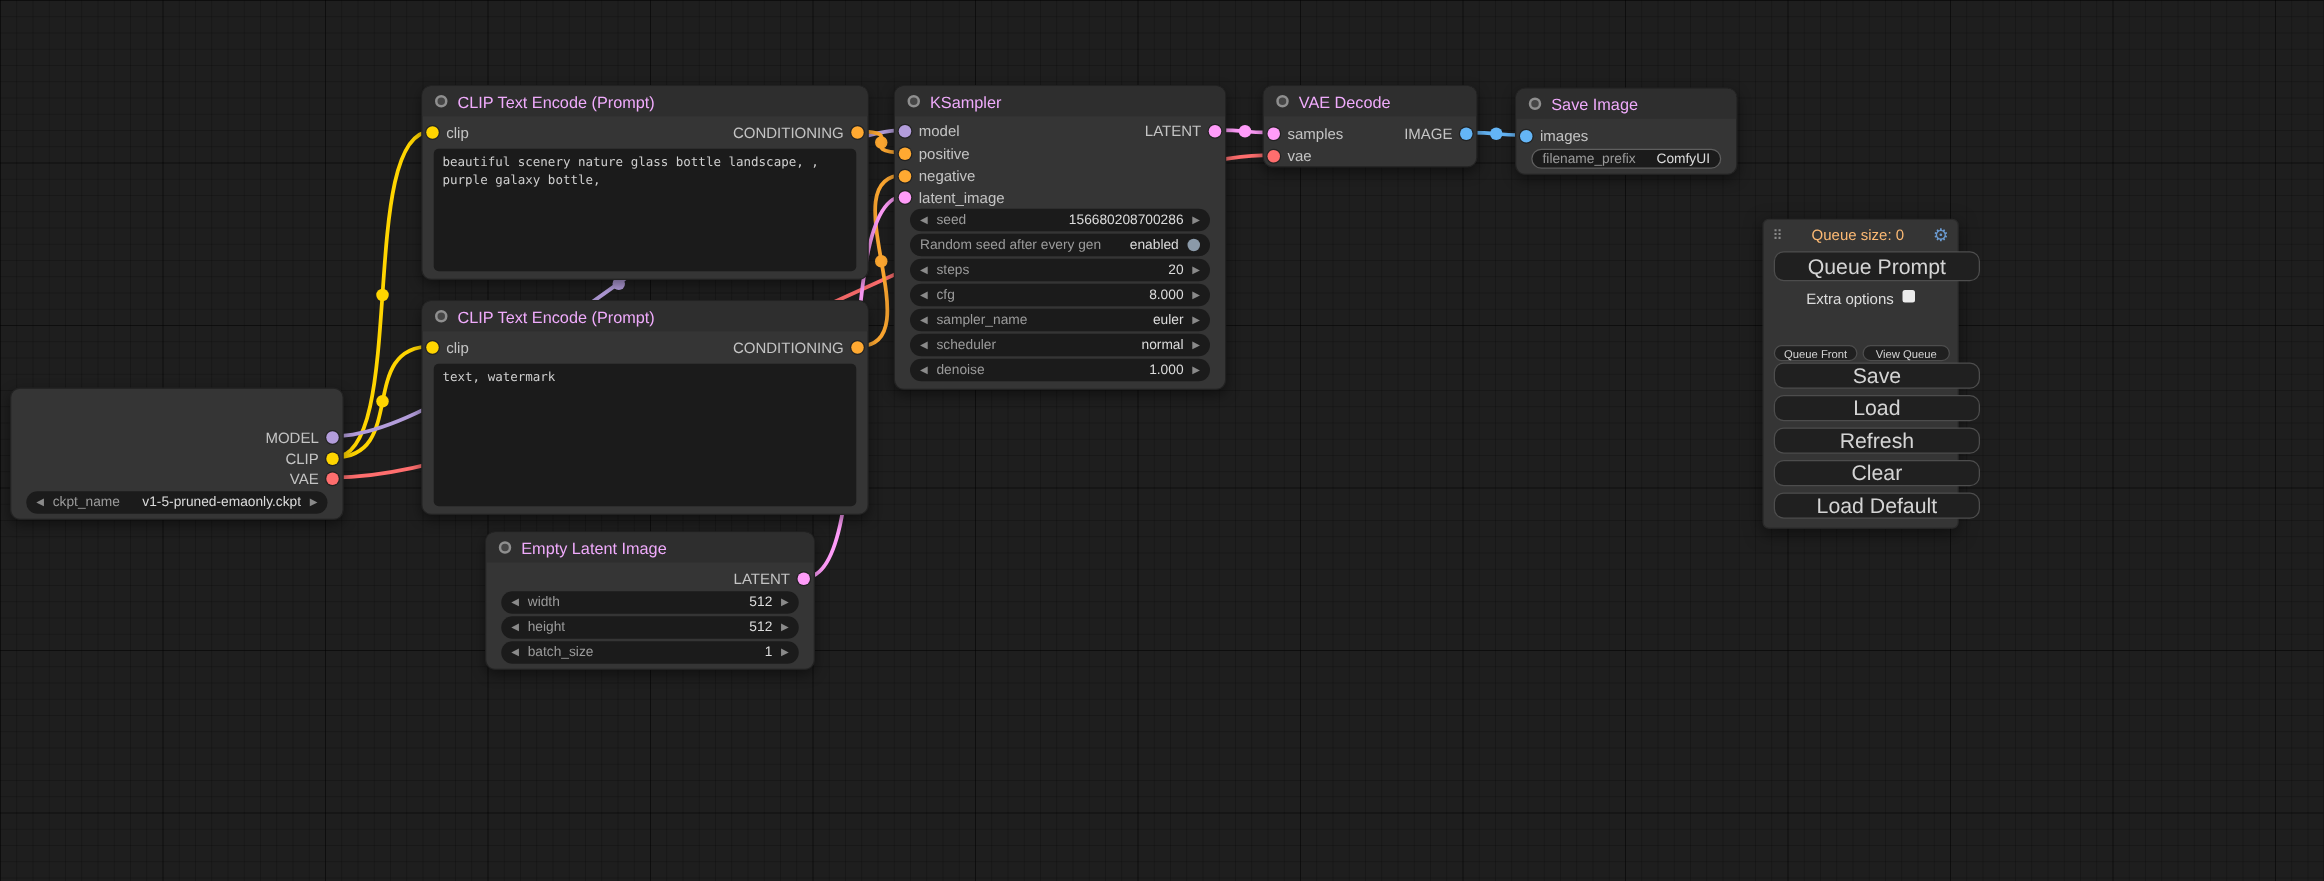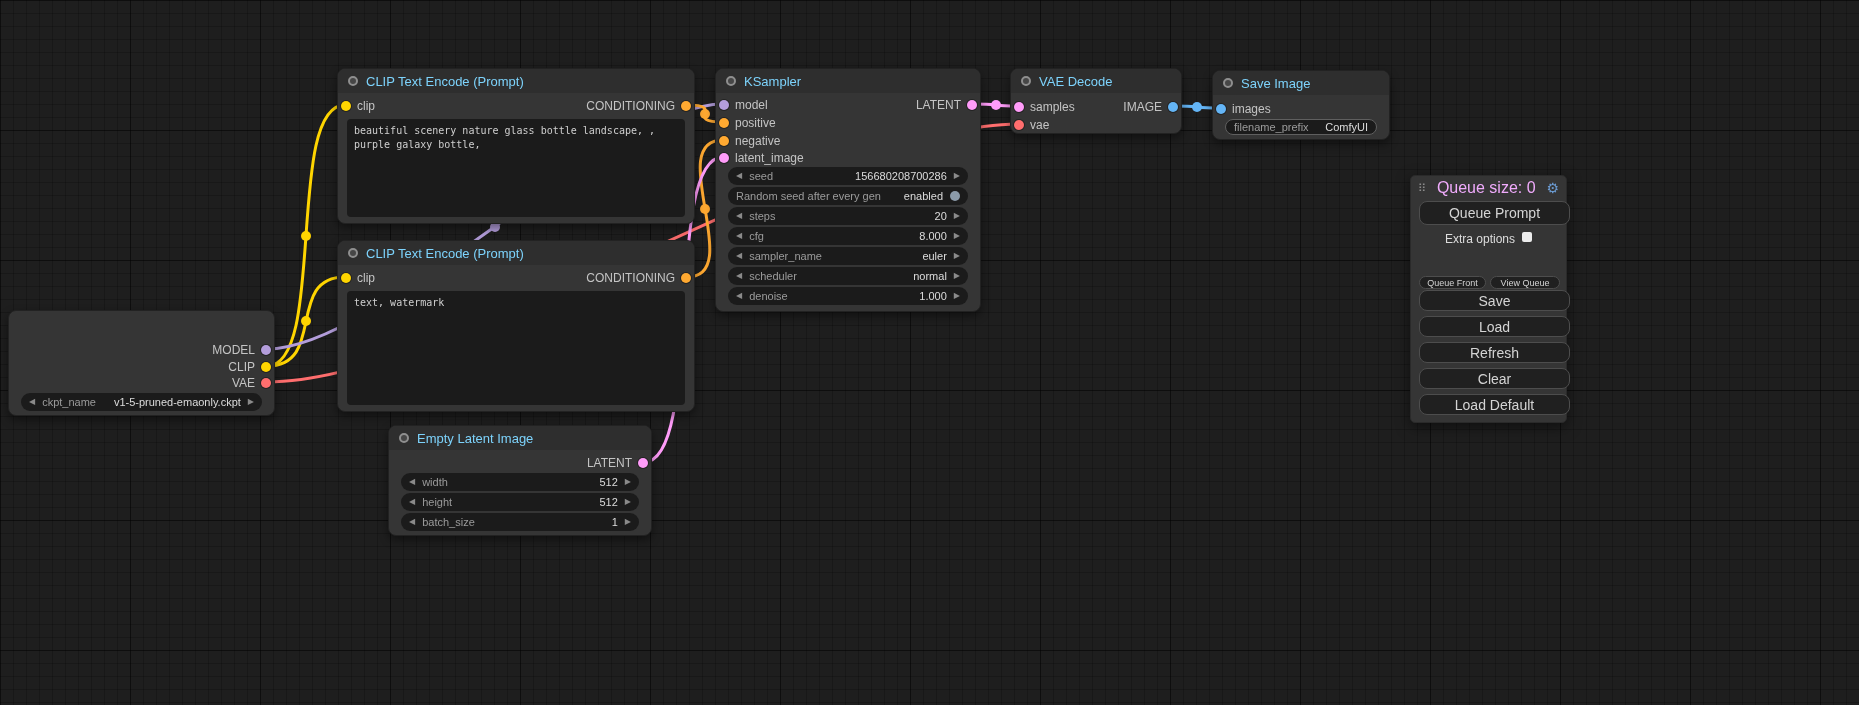--- a/index.html
+++ b/index.html
@@ -34,21 +34,21 @@
   .node{
     position:absolute; z-index:2; background:#353535; border-radius:8px;
     border:1px solid #222; box-shadow:0 4px 10px rgba(0,0,0,.45);
   }
   .ntitle{
     height:24px; background:#2e2e2e; border-radius:7px 7px 0 0;
     display:flex; align-items:center; gap:8px; padding:0 10px;
   }
   .ndot{ width:10px; height:10px; border-radius:50%; background:#464646;
     border:2px solid #8f8f8f; flex:none; }
-  .ntext{ color:#7dd3fc; font-size:13px; white-space:nowrap; }
+  .ntext{ color:#f0abfc; font-size:13px; white-space:nowrap; }
 
   .slot{ position:absolute; height:18px; display:flex; align-items:center;
     gap:6px; color:#c4c4c4; font-size:12px; white-space:nowrap; }
   .slot.in{ left:0; padding-left:3px; }
   .slot.out{ right:0; padding-right:3px; }
   .sdot{ width:10px; height:10px; border-radius:50%; flex:none;
     box-shadow:0 0 0 1px rgba(0,0,0,.35); }
   .dot-model{background:var(--c-model);} .dot-clip{background:var(--c-clip);}
   .dot-vae{background:var(--c-vae);} .dot-cond{background:var(--c-conditioning);}
   .dot-latent{background:var(--c-latent);} .dot-image{background:var(--c-image);}
@@ -70,29 +70,29 @@
     font-family:"DejaVu Sans Mono",monospace; font-size:10px; line-height:1.4;
   }
 
   .menu{
     position:absolute; z-index:3; background:#353535; border:1px solid #2a2a2a;
     border-radius:5px; box-shadow:0 4px 14px rgba(0,0,0,.5);
   }
   .menu-header{ position:absolute; left:0; right:0; top:2px; height:20px;
     display:flex; align-items:center; padding:0 7px; }
   .drag{ color:#8a8a8a; font-size:11px; }
-  .qsize{ flex:1; text-align:center; color:#f0abfc; font-size:16px; }
+  .qsize{ flex:1; text-align:center; color:#fdba74; font-size:12px; }
   .gear{ color:#6b9bd2; font-size:14px; cursor:pointer; }
 
   .btn{
     position:absolute; background:#202020; border:1px solid #4d4d4d;
     border-radius:8px; color:#d4d4d4; font-family:inherit; text-align:center;
     cursor:pointer; display:block;
   }
-  .btn.big{ left:8px; width:151px; height:21px; font-size:14px; line-height:18px; }
+  .btn.big{ left:8px; width:165px; height:21px; font-size:17px; line-height:18px; }
   .btn.qp{ height:24px; line-height:21px; }
   .btn.small{ height:13px; font-size:9px; line-height:10px; border-radius:7px;margin-top:27px; }
 
   .extra-row{ position:absolute; left:0; right:0; display:flex; gap:7px;
     align-items:flex-start; justify-content:center; }
   .extra-row label{ color:#dddddd; font-size:12px; }
   .checkbox{ width:10px; height:10px; background:#ececec; border-radius:2px;
     cursor:pointer; flex:none; }
 </style>
 </head>

